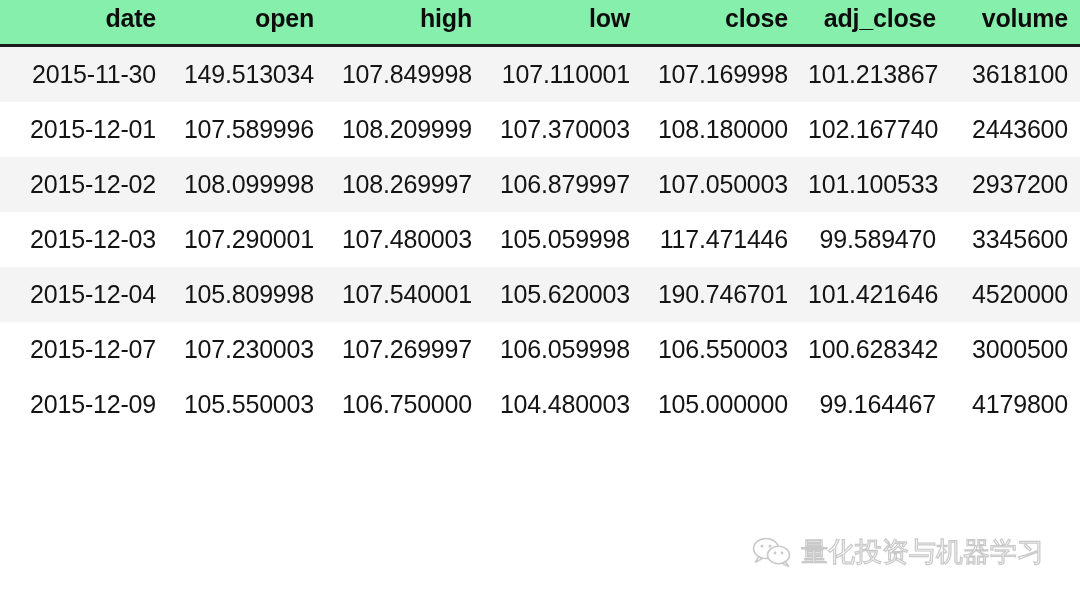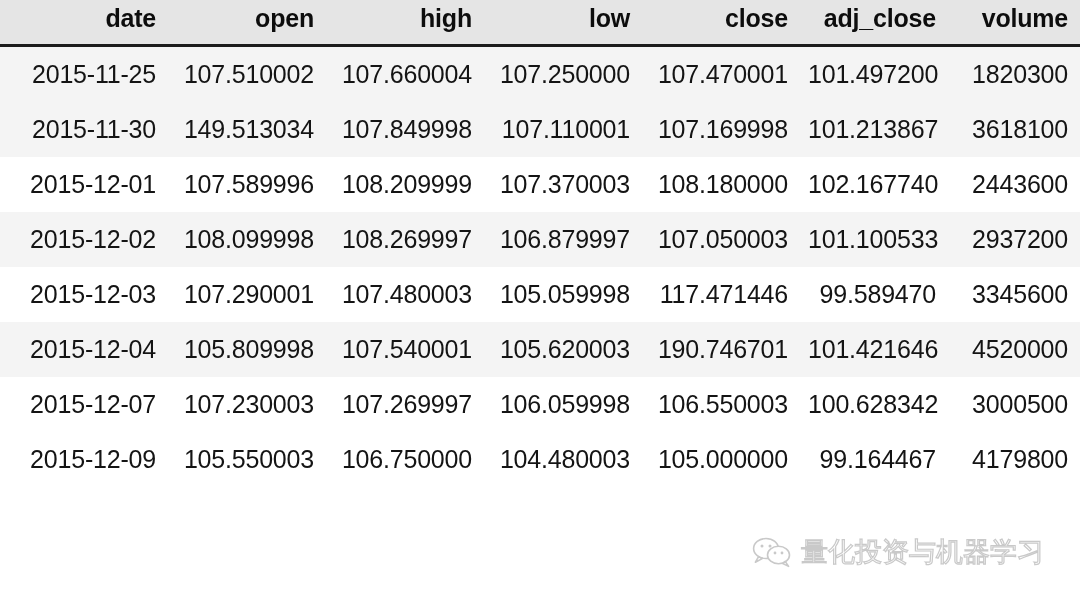--- a/index.html
+++ b/index.html
@@ -31,21 +31,21 @@
   #df-table col.c-close   { width: 158px; }
   #df-table col.c-adjc    { width: 148px; }
   #df-table col.c-vol     { width: 132px; }
 
   #df-table thead th {
     font-weight: bold;
     font-size: 25px;
     text-align: right;
     padding: 4px 12px 11px 8px;
     color: #0d0d0d;
-    background: #e5e5e5;
+    background: #86efac;
     letter-spacing: -0.2px;
     white-space: nowrap;
     border: none;
   }
 
   #df-table thead tr.header-row {
     border-bottom: 3px solid #1b1b1b;
   }
 
   #df-table tbody td {
@@ -109,29 +109,20 @@
       <th>date</th>
       <th>open</th>
       <th>high</th>
       <th>low</th>
       <th>close</th>
       <th>adj_close</th>
       <th>volume</th>
     </tr>
   </thead>
   <tbody>
-    <tr class="odd-row">
-      <td>2015-11-25</td>
-      <td>107.510002</td>
-      <td>107.660004</td>
-      <td>107.250000</td>
-      <td>107.470001</td>
-      <td>101.497200</td>
-      <td>1820300</td>
-    </tr>
     <tr class="odd-row">
       <td>2015-11-30</td>
       <td>149.513034</td>
       <td>107.849998</td>
       <td>107.110001</td>
       <td>107.169998</td>
       <td>101.213867</td>
       <td>3618100</td>
     </tr>
     <tr class="even-row">

